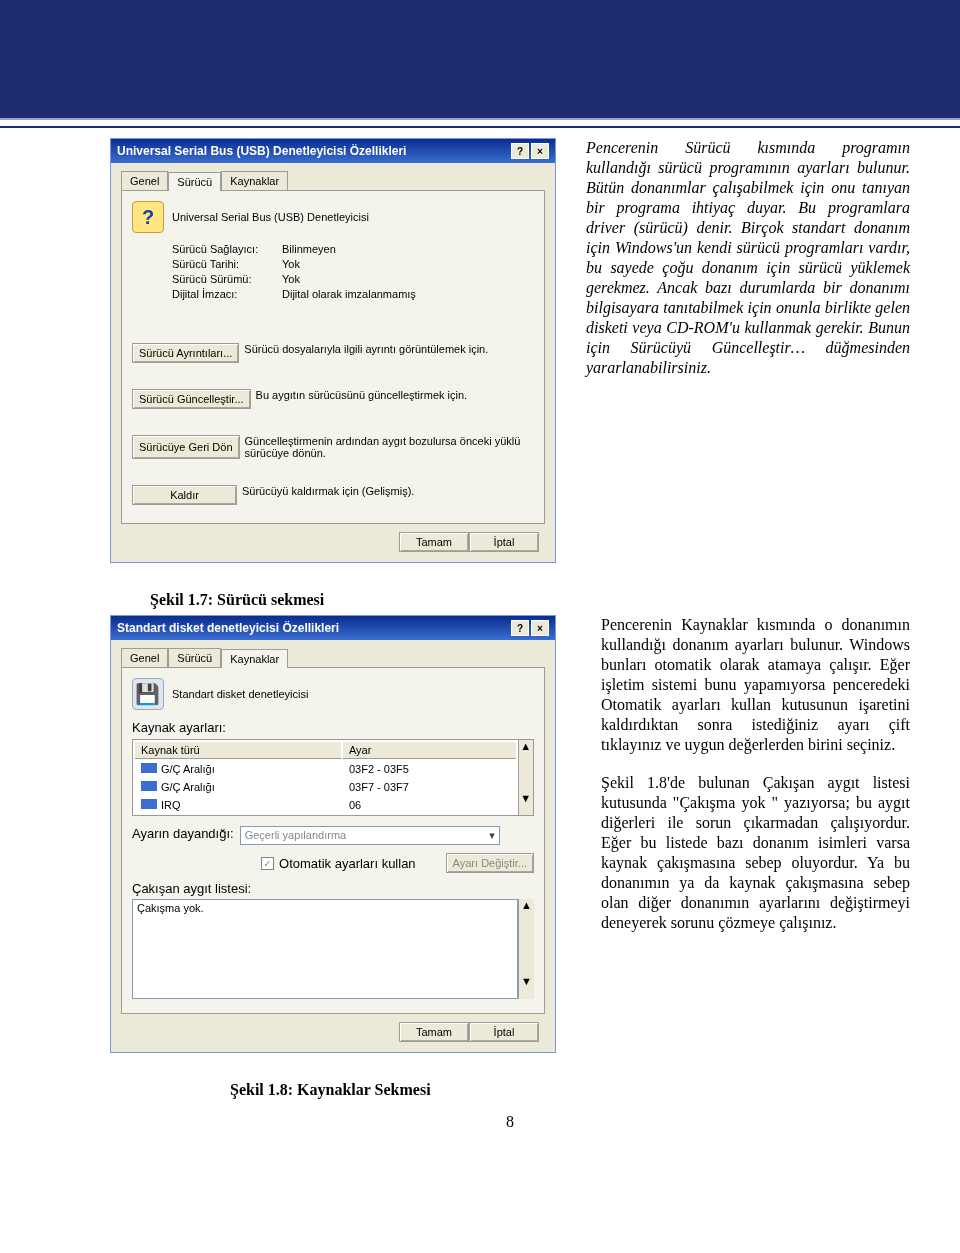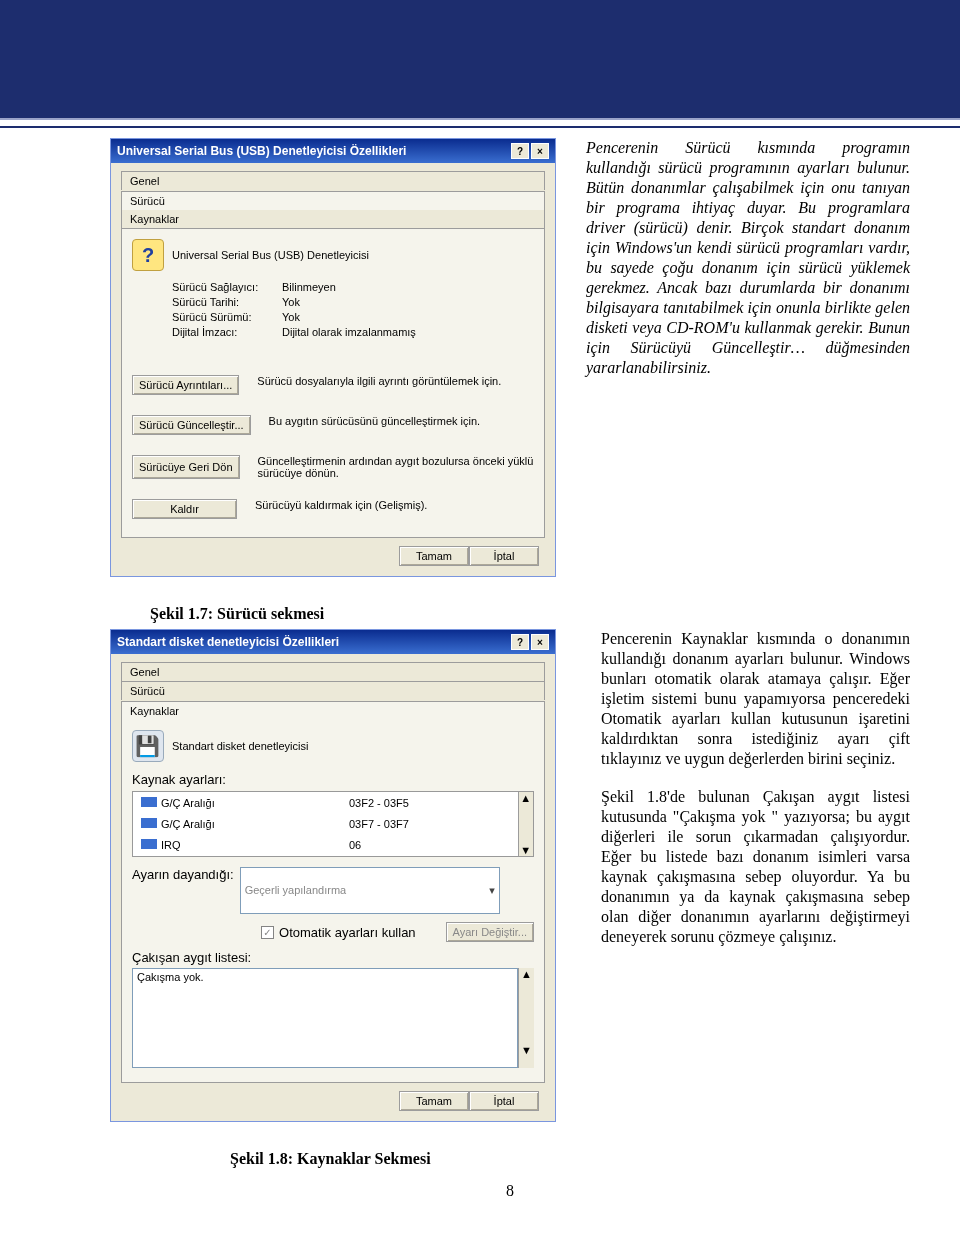--- a/index.html
+++ b/index.html
@@ -51,21 +51,21 @@
   .dlg-title-btns { display: flex; gap: 2px; }
   .dlg-chip {
     width: 18px; height: 16px;
     background: #ece9d8;
     border: 1px solid #fff;
     color: #000;
     font-size: 10px;
     display: flex; align-items: center; justify-content: center;
   }
   .dlg-body { padding: 8px 10px 10px 10px; }
-  .tabs { display: flex; flex-direction: column; }
+  .tabs { display: flex; }
   .tab {
     padding: 3px 8px;
     border: 1px solid #9c9c9c;
     border-bottom: none;
     background: #ece9d8;
     margin-right: 0;
     font-size: 11px;
   }
   .tab.active {
     background: #f5f4ec;
@@ -82,21 +82,21 @@
     width: 32px; height: 32px;
     background: #ffe680;
     border: 1px solid #c0a040;
     display: flex; align-items: center; justify-content: center;
     font-size: 20px; font-weight: bold; color: #2040a0;
     border-radius: 4px;
   }
   .prop-table { margin-left: 40px; }
   .prop-table div { display: flex; margin-bottom: 3px; }
   .prop-table .key { width: 110px; }
-  .btn-row { display: flex; gap: 18px; margin: 20px 0 4px 0; }
+  .btn-row { display: flex; gap: 5px; margin: 26px 0 4px 0; }
   .win-btn {
     background: #ece9d8;
     border: 1px solid #9c9c9c;
     box-shadow: inset 1px 1px 0 #fff, inset -1px -1px 0 #aca899;
     padding: 3px 6px;
     min-width: 105px;
     font-size: 11px;
     font-family: Tahoma, sans-serif;
     text-align: center;
     cursor: pointer;
@@ -153,21 +153,21 @@
     background: #3a6ed0; margin-right: 4px;
   }
   .scrollstub {
     width: 16px; background: #ece9d8;
     border-left: 1px solid #9c9c9c;
   }
   .res-wrap { display: flex; border: 1px solid #999; }
   .dropdown {
     width: 260px; background: #fff;
     border: 1px solid #7f9db9;
-    padding: 16px 4px;
+    padding: 2px 4px;
     color: #888;
     display: flex; justify-content: space-between;
   }
   .dropdown .arr { color: #444; }
   .chk {
     display: flex; align-items: center; gap: 5px;
     justify-content: flex-end; margin: 8px 0;
   }
   .chkbox {
     width: 13px; height: 13px; border: 1px solid #848484; background: #fff;
@@ -282,20 +282,24 @@
         </div>
         <div class="tab-panel">
           <div class="dev-row">
             <div class="icon-q" style="background:#dfe6ef;color:#555;border-color:#9ab">💾</div>
             <div>Standart disket denetleyicisi</div>
           </div>
           <div class="label">Kaynak ayarları:</div>
           <div class="res-wrap" style="margin-top:4px">
             <table class="res-table" style="border:none">
               <tbody>
+                  <tr>
+                <th>Kaynak türü</th>
+                <th>Ayar</th>
+              </tr>
               <tr>
                 <td><span class="res-row-ic"></span><span>G/Ç Aralığı</span></td>
                 <td>03F2 - 03F5</td>
               </tr>
               <tr>
                 <td><span class="res-row-ic"></span><span>G/Ç Aralığı</span></td>
                 <td>03F7 - 03F7</td>
               </tr>
               <tr>
                 <td><span class="res-row-ic"></span><span>IRQ</span></td>

